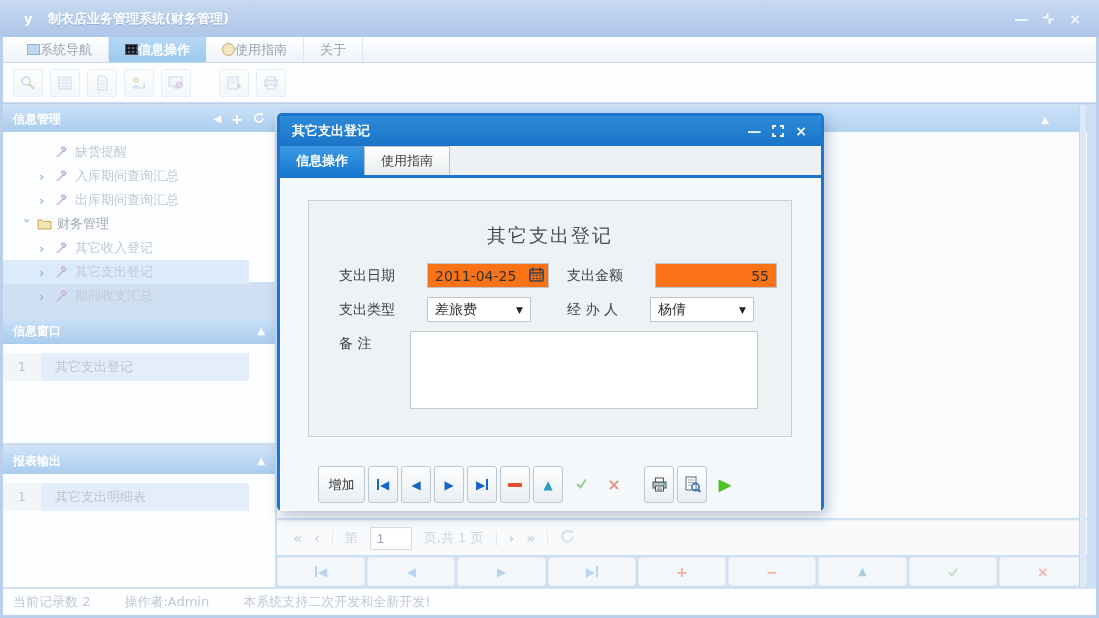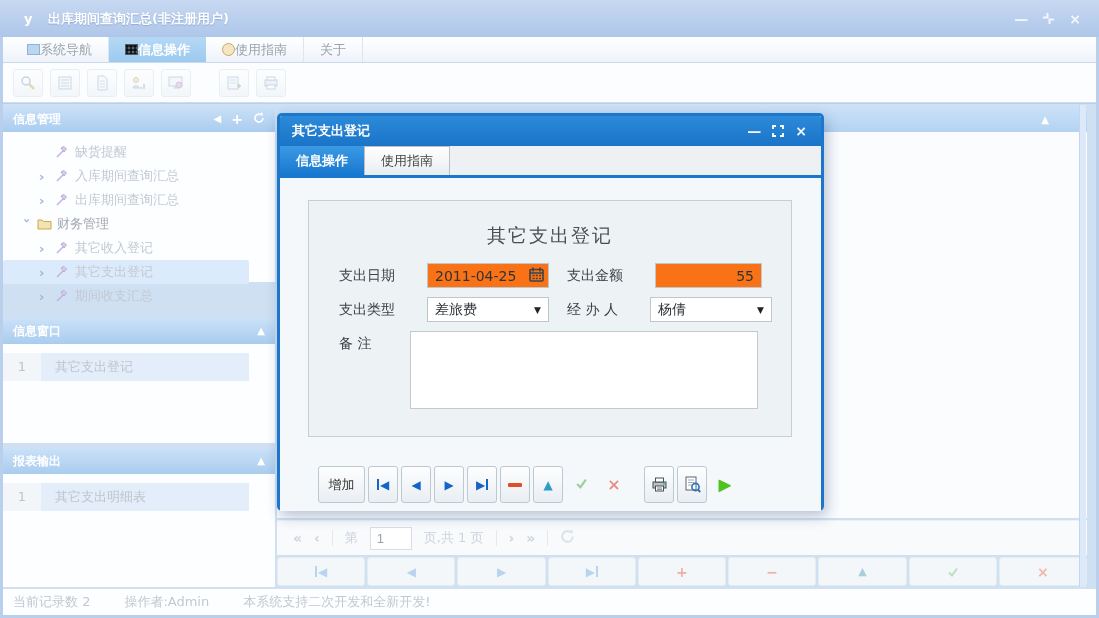--- a/index.html
+++ b/index.html
@@ -111,21 +111,21 @@
   .form-panel { position:absolute; left:28px; top:22px; width:484px; height:237px;
     background:#edf2f5; border:1px solid #c9ced2; }
   .form-title { text-align:center; margin-top:22px; font-size:19px; color:#4a4f54; letter-spacing:2px; }
   .frow { position:absolute; display:flex; align-items:center;gap:24px; }
   .flabel { font-size:14px; color:#3c4146; }
   .finput { height:25px; border:1px solid #bfc6cc; background:#f97316; font-size:14px; color:#2e3338; padding:0 7px; font-family:"DejaVu Sans","Liberation Sans",sans-serif; }
   .date-wrap { position:relative; width:122px; }
   .date-wrap input { width:122px; }
   .date-wrap .cal { position:absolute; right:5px; top:4px; }
   .num-right { text-align:right; }
-  .combo { width:122px; height:25px; border:1px solid #bfc6cc; background:#fff; display:flex; align-items:center;
+  .combo { width:104px; height:25px; border:1px solid #bfc6cc; background:#fff; display:flex; align-items:center;
     padding:0 7px; font-size:14px; color:#2e3338; cursor:pointer; }
   .combo .arr { margin-left:auto; font-size:9px; color:#222; }
   .remark { width:348px; height:78px; border:1px solid #c4cacf; background:#fff; resize:none; font-family:"DejaVu Sans","Liberation Sans",sans-serif; }
   .dlg-foot { position:absolute; left:0; right:12px; bottom:8px; height:37px; display:flex; align-items:center; padding-left:38px; }
   .fbtn { height:37px; border:1px solid #bcc8d2; border-radius:3px; background:linear-gradient(#fefefe,#e9eef3);
     display:flex; align-items:center; justify-content:center; cursor:pointer; margin-right:3px; }
   .fbtn.w-add { width:47px; font-size:13px; color:#333; }
   .fbtn.w-ico { width:30px; font-size:12px; }
   .fbtn.flat { border-color:transparent; background:transparent; }
   .blue-tri { color:#1565c8; font-size:12px; display:flex; align-items:center; }
@@ -136,21 +136,21 @@
   .gap12 { width:12px; }
   .green-play { color:#4fc41e; font-size:16px; text-shadow:0 0 1px #2f8f10; }
 </style>
 </head>
 <body>
 
 <div class="frame">
 
   <div class="titlebar">
     <span class="app-ico">y</span>
-    <span class="title">出库期间查询汇总(非注册用户)</span>
+    <span class="title">制衣店业务管理系统(财务管理)</span>
     <span class="win-controls">
       <span class="win-btn">—</span>
       <span class="win-btn">
         <svg width="13" height="13" viewBox="0 0 13 13">
             <path d="M5.5 1v4.5H1 M7.5 12V7.5H12" stroke="#f3f7fd" stroke-width="2" fill="none"></path>
           </svg>
       </span>
       <span class="win-btn">×</span>
     </span>
   </div>
@@ -444,21 +444,21 @@
               <svg width="15" height="15" viewBox="0 0 15 15">
                   <rect x="1" y="2.5" width="13" height="11.5" rx="1" fill="none" stroke="#3c4248" stroke-width="1.6"></rect>
                   <path d="M4 0.5v4M11 0.5v4M1 6h13" stroke="#3c4248" stroke-width="1.6"></path>
                   <path d="M3.5 8.5h2M6.8 8.5h2M10 8.5h2M3.5 11.5h2M6.8 11.5h2M10 11.5h2" stroke="#3c4248" stroke-width="1.6"></path>
                 </svg>
             </span>
           </span>
         </div>
         <div class="frow" style="left:258px; top:62px;justify-content:flex-end;">
           <span class="flabel">支出金额</span>
-          <input class="finput num-right" style="width: 107px; margin-left: 8px;" value="55">
+          <input class="finput num-right" style="width: 122px; margin-left: 8px;" value="55">
         </div>
 
         <div class="frow" style="left:30px; top:96px;">
           <span class="flabel">支出类型</span>
           <span class="combo" style="margin-left:8px;">
             <span>差旅费</span>
             <span class="arr">▼</span>
           </span>
         </div>
         <div class="frow" style="left:258px; top:96px;">

